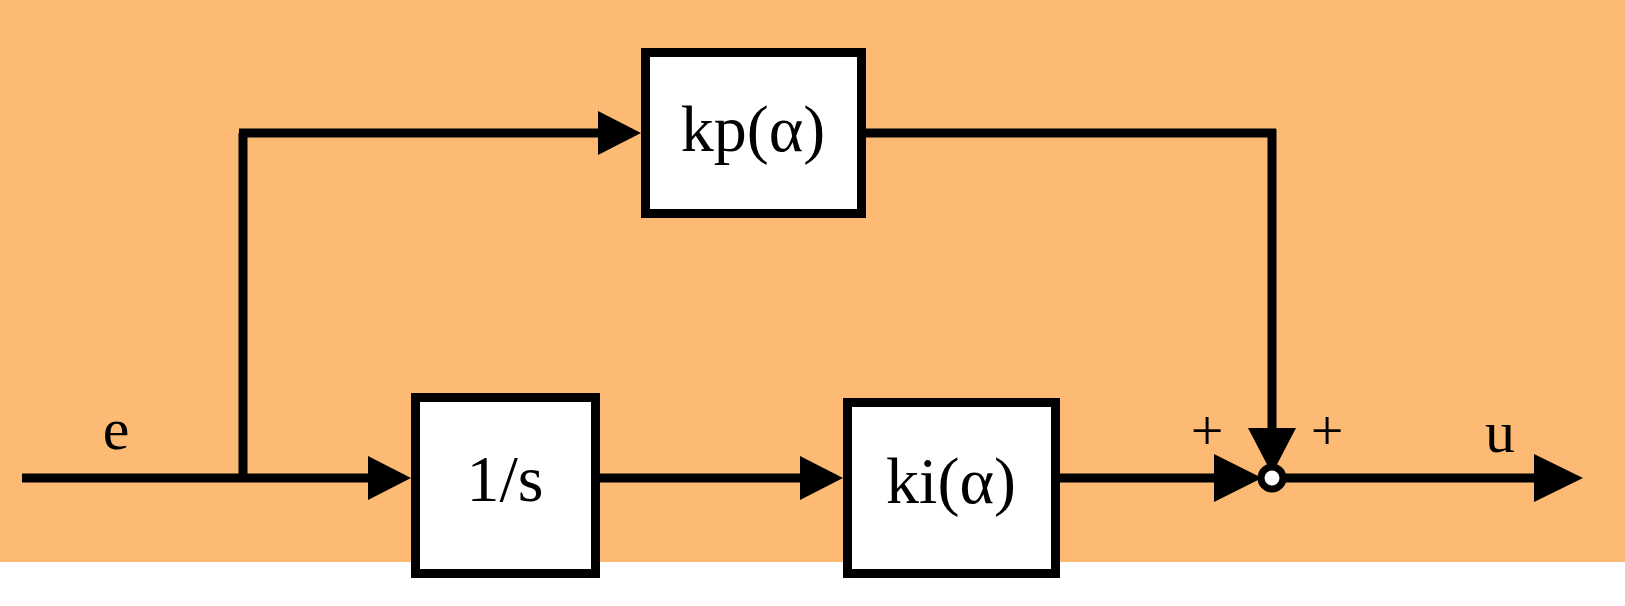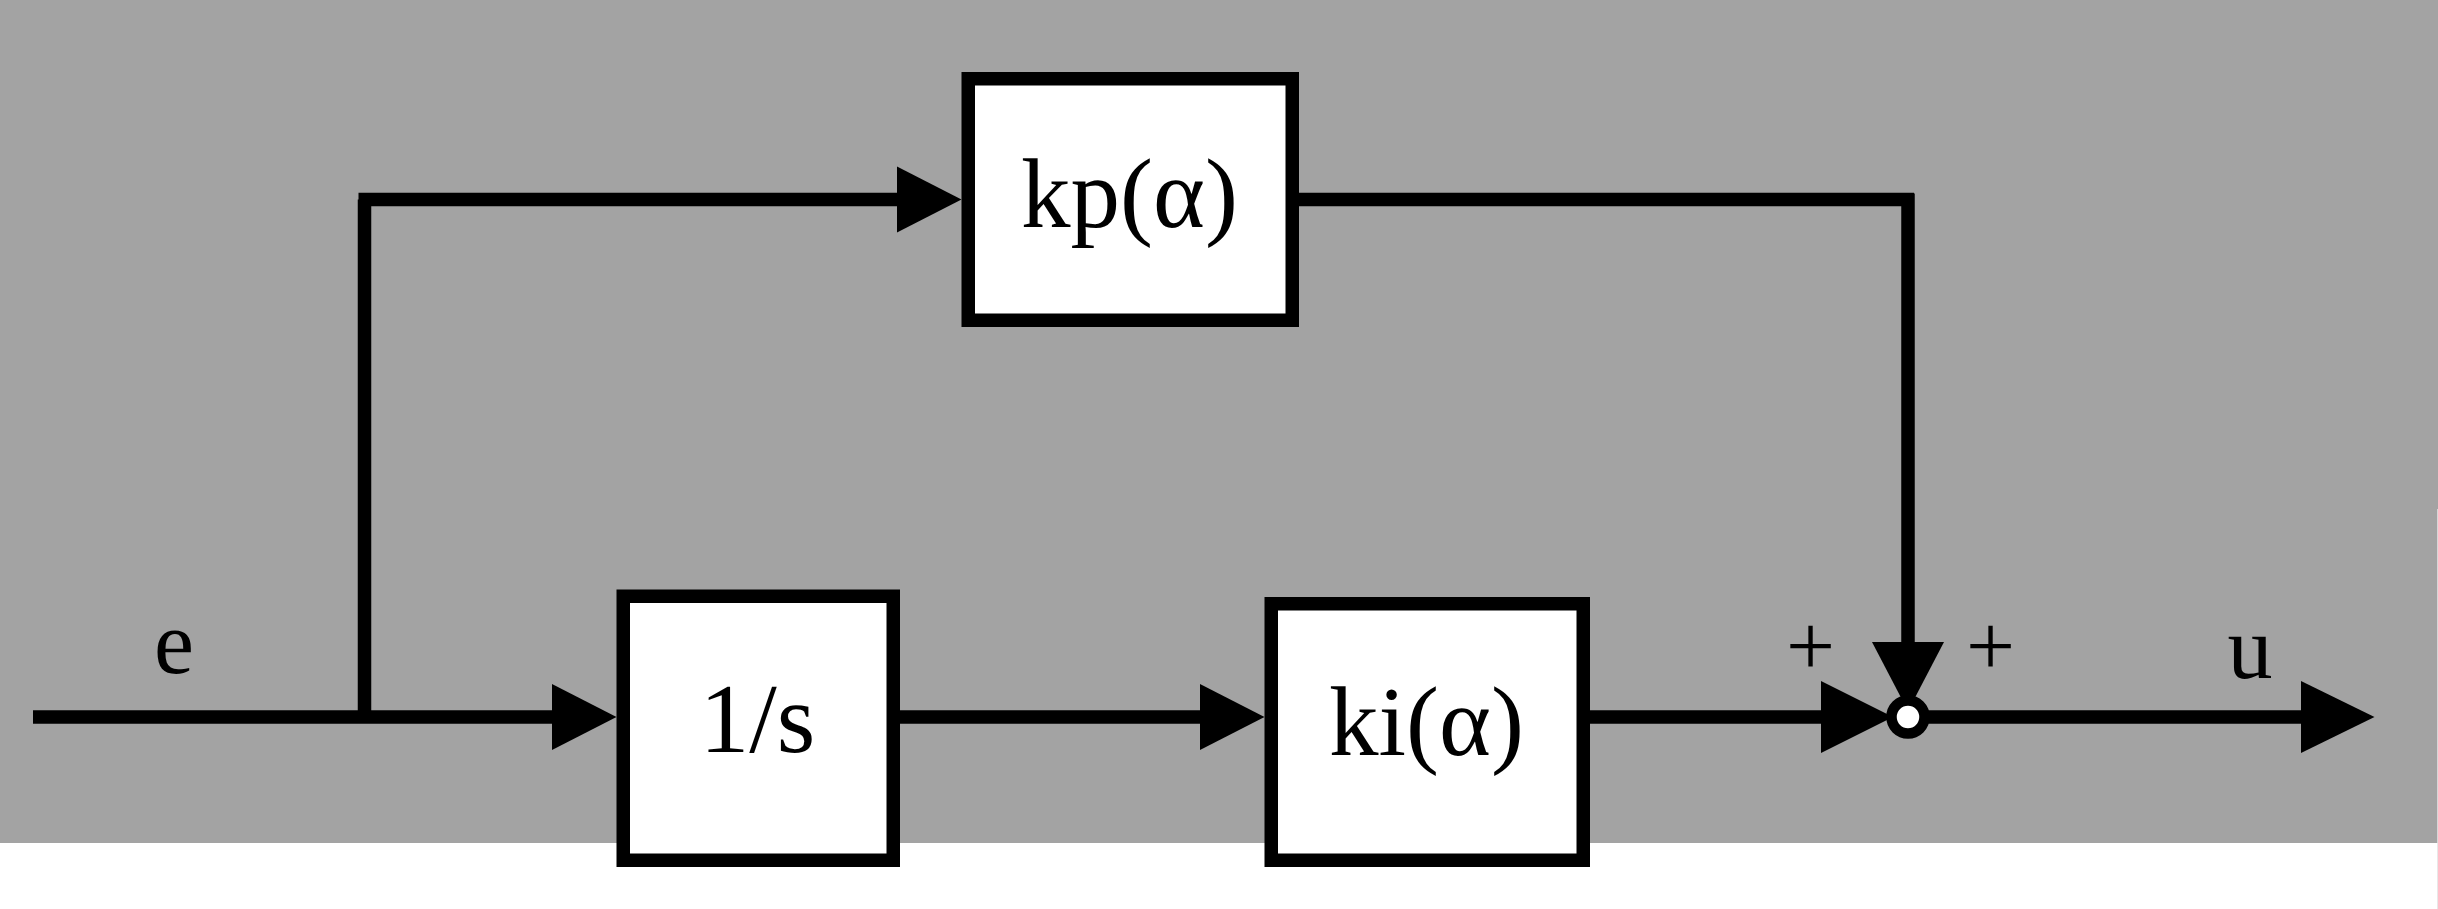--- a/index.html
+++ b/index.html
@@ -10,21 +10,21 @@
   body {
     width: 1625px;
     height: 606px;
     font-family: "Liberation Serif", "DejaVu Serif", serif;
     overflow: hidden;
   }
   #diagram-root {
     position: relative;
     width: 1625px;
     height: 562px;
-    background: #a3a3a3;
+    background: #fdba74;
   }
   svg#block-diagram {
     display: block;
     width: 1625px;
     height: 606px;
   }
   .wire {
     stroke: #000000;
     stroke-width: 9;
     fill: none;

